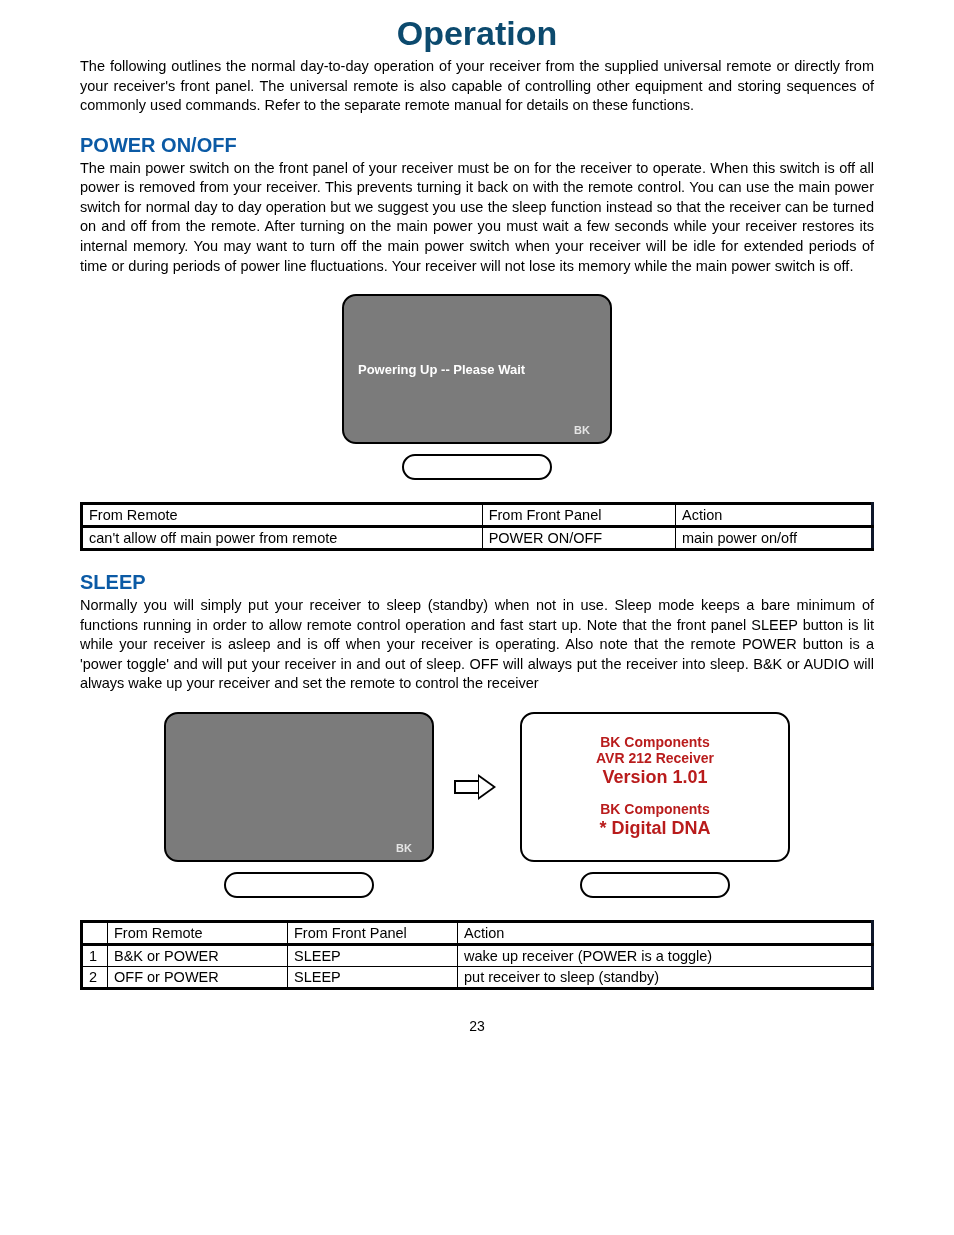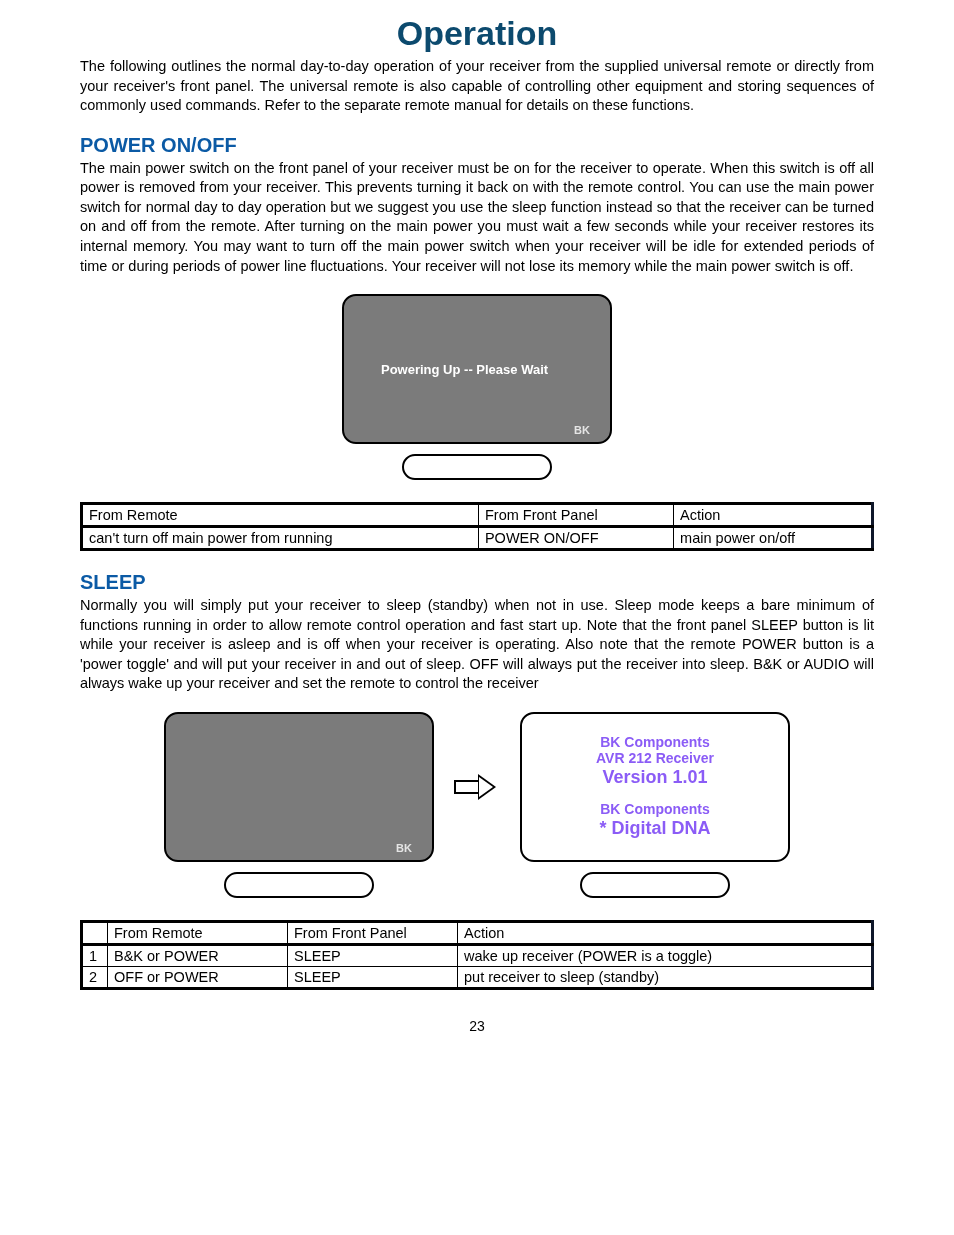--- a/index.html
+++ b/index.html
@@ -45,37 +45,36 @@
     position: relative;
     color: #fff;
     font-size: 13px;
     display: flex;
     flex-direction: column;
     justify-content: center;
   }
   .screen .center-text {
     padding: 0 14px;
     font-weight: bold;
-    margin-left: 23px;
   }
   .screen .bk-corner {
     position: absolute;
     bottom: 6px;
     right: 20px;
     font-size: 11px;
     font-weight: bold;
     color: #e5e5e5;
   }
   .info-lines {
     display: flex;
     flex-direction: column;
     align-items: center;
     gap: 1px;
     font-weight: bold;
-    color: #8b5cf6;
+    color: #b91c1c;
     font-size: 14px;
     line-height: 1.12;
   }
   .info-lines .sm { font-size: 18px; }
   .info-lines .block1 { margin-bottom: 14px; }
   .under-bar {
     width: 150px;
     height: 26px;
     border: 2px solid #000;
     border-radius: 13px;
@@ -171,21 +170,21 @@
 <table class="action">
   <thead>
     <tr class="outer-t">
       <td class="outer-l">From Remote</td>
       <td>From Front Panel</td>
       <td class="outer-r">Action</td>
     </tr>
   </thead>
   <tbody>
     <tr class="outer-b">
-      <td class="outer-l">can't turn off main power from running</td>
+      <td class="outer-l">can't allow off main power from remote</td>
       <td>POWER ON/OFF</td>
       <td class="outer-r">main power on/off</td>
     </tr>
   </tbody>
 </table>
 
 <div class="section-heading" style="margin-top:20px">SLEEP</div>
 <p class="body-para">Normally you will simply put your receiver to sleep (standby) when not in use. Sleep mode keeps a bare minimum of functions running in order to allow remote control operation and fast start up. Note that the front panel SLEEP button is lit while your receiver is asleep and is off when your receiver is operating. Also note that the remote POWER button is a 'power toggle' and will put your receiver in and out of sleep. OFF will always put the receiver into sleep. B&amp;K or AUDIO will always wake up your receiver and set the remote to control the receiver</p>
 
 <div class="dual-row">

